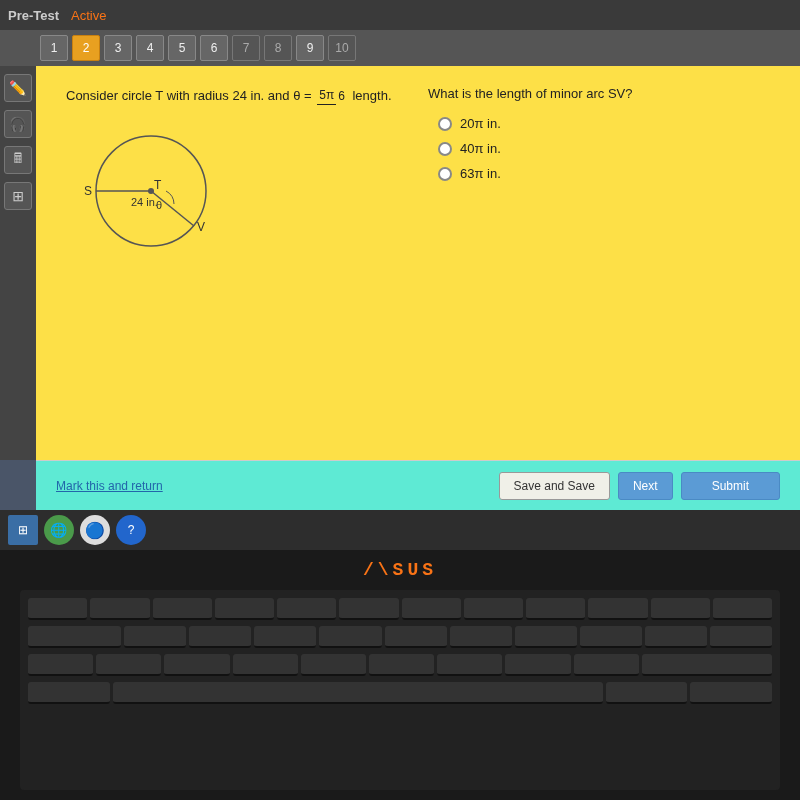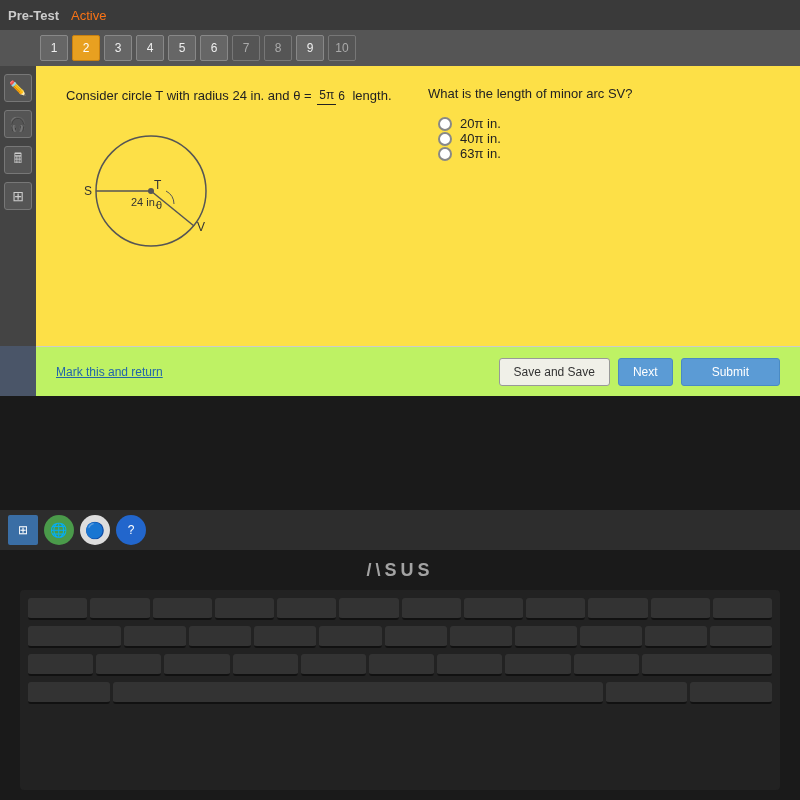--- a/index.html
+++ b/index.html
@@ -7,21 +7,21 @@
       width: 800px;
       height: 800px;
       background: #1a1a1a;
       font-family: Arial, sans-serif;
       overflow: hidden;
     }
 
     
     .screen {
       width: 800px;
-      height: 396px;
+      height: 510px;
       background: #4a5568;
       position: relative;
     }
 
     
     .top-bar {
       width: 100%;
       height: 30px;
       background: #3a3a3a;
       display: flex;
@@ -164,21 +164,21 @@
     .right-question-title {
       font-size: 13px;
       color: #222;
       font-weight: normal;
       margin-bottom: 15px;
     }
 
     .answer-options {
       display: flex;
       flex-direction: column;
-      gap: 0;
+      gap: 10px;
       margin-left: 10px;
     }
 
     .answer-option {
       display: flex;
       align-items: center;
       gap: 8px;
       cursor: pointer;
     }
 
@@ -196,21 +196,21 @@
       color: #222;
     }
 
     
     .bottom-bar {
       position: absolute;
       bottom: 0;
       left: 36px;
       right: 0;
       height: 50px;
-      background: #bef264;
+      background: #5eead4;
       border-top: 1px solid #ccc;
       display: flex;
       align-items: center;
       justify-content: space-between;
       padding: 0 20px;
     }
 
     .mark-link {
       color: #2266aa;
       font-size: 12px;
@@ -387,21 +387,21 @@
 
 <div class="taskbar" style="top: 510px; position: absolute;">
   <div class="taskbar-icon" style="background:#3a6ea5; color:white; font-size:12px; border-radius:2px;">⊞</div>
   <div class="taskbar-icon" style="background:#4a9a4a; color:white; font-size:14px;">🌐</div>
   <div class="taskbar-icon" style="background:#ddd; font-size:16px;">🔵</div>
   <div class="taskbar-icon" style="background:#2266cc; color:white; font-size:12px; border-radius:50%;">?</div>
 </div>
 
 <div class="keyboard-area" style="top: 550px; position: absolute;">
 
-  <div style="position: absolute; top: 10px; left: 50%; transform: translateX(-50%); color: #a3a3a3; font-size: 18px; font-weight: bold; letter-spacing: 4px;">
+  <div style="position: absolute; top: 10px; left: 50%; transform: translateX(-50%); color: #f97316; font-size: 18px; font-weight: bold; letter-spacing: 4px; font-family: Liberation Mono, monospace;">
     /\SUS
   </div>
 
   <div style="position: absolute; top: 40px; left: 20px; right: 20px; bottom: 10px; background: #222; border-radius: 4px;">
 
     <div style="display:flex; gap:3px; padding: 8px 8px 3px 8px;">
       <div style="flex:1; height:22px; background:#333; border-radius:3px; border-bottom: 2px solid #111;"></div>
       <div style="flex:1; height:22px; background:#333; border-radius:3px; border-bottom: 2px solid #111;"></div>
       <div style="flex:1; height:22px; background:#333; border-radius:3px; border-bottom: 2px solid #111;"></div>
       <div style="flex:1; height:22px; background:#333; border-radius:3px; border-bottom: 2px solid #111;"></div>

